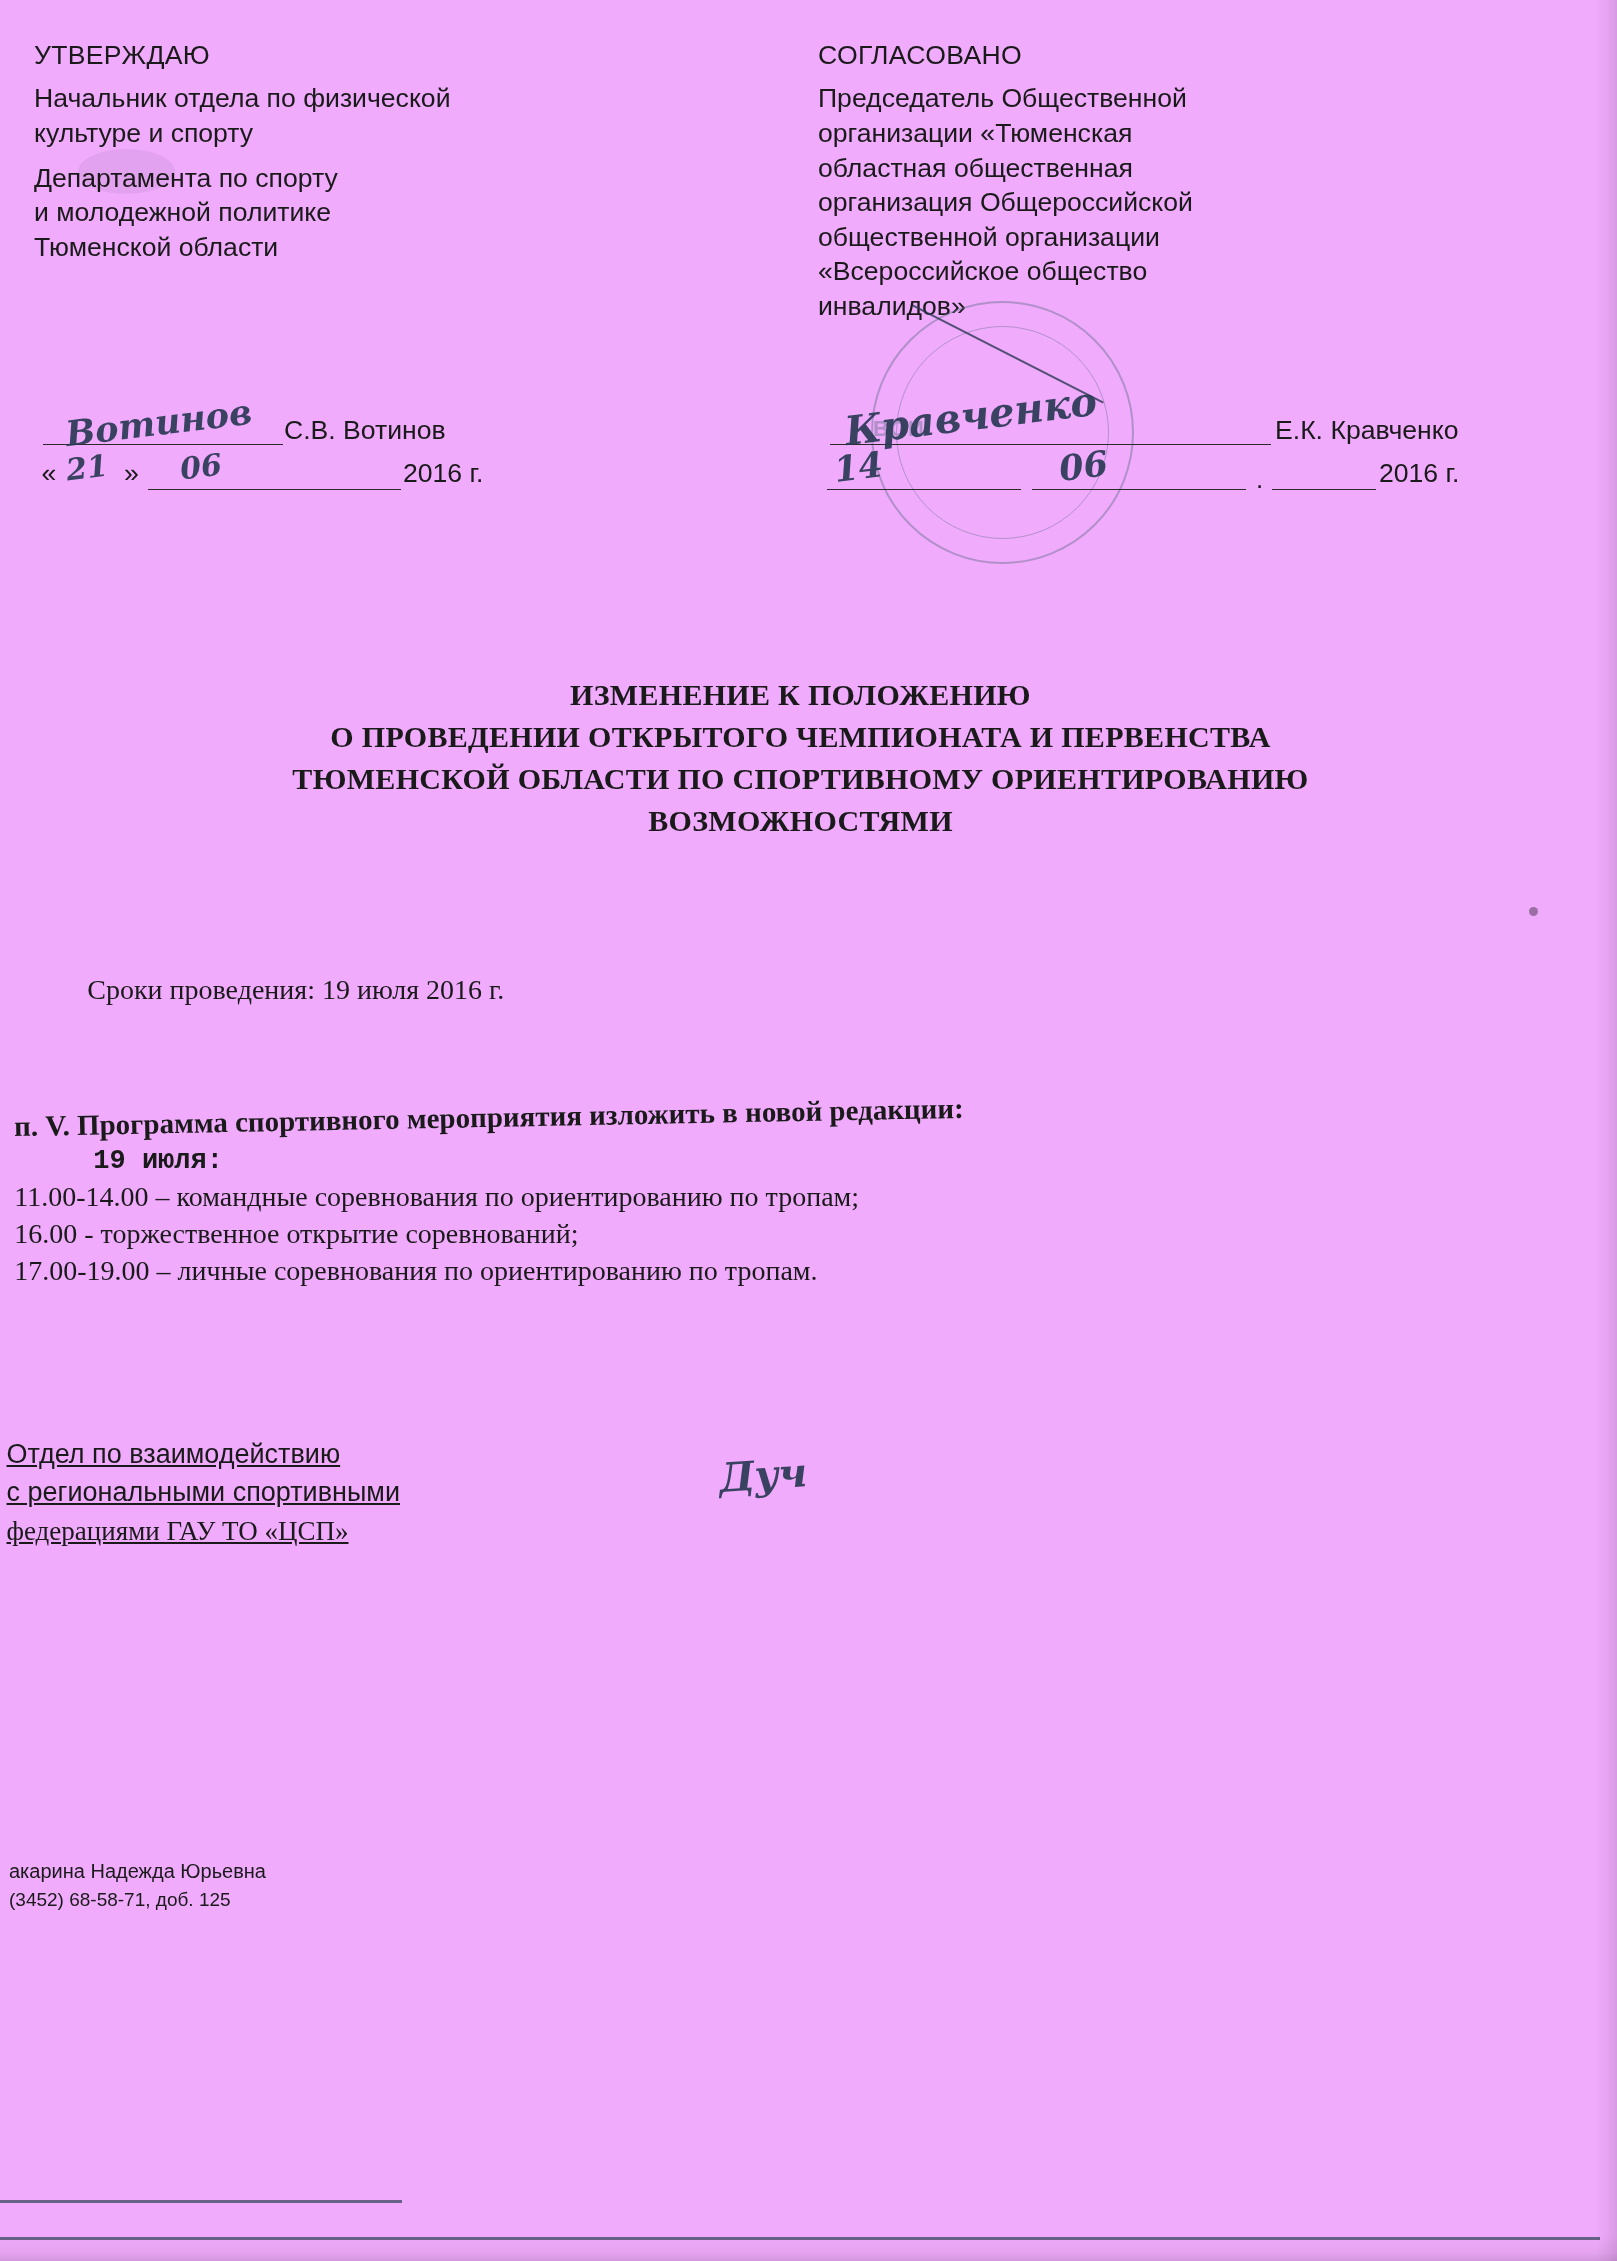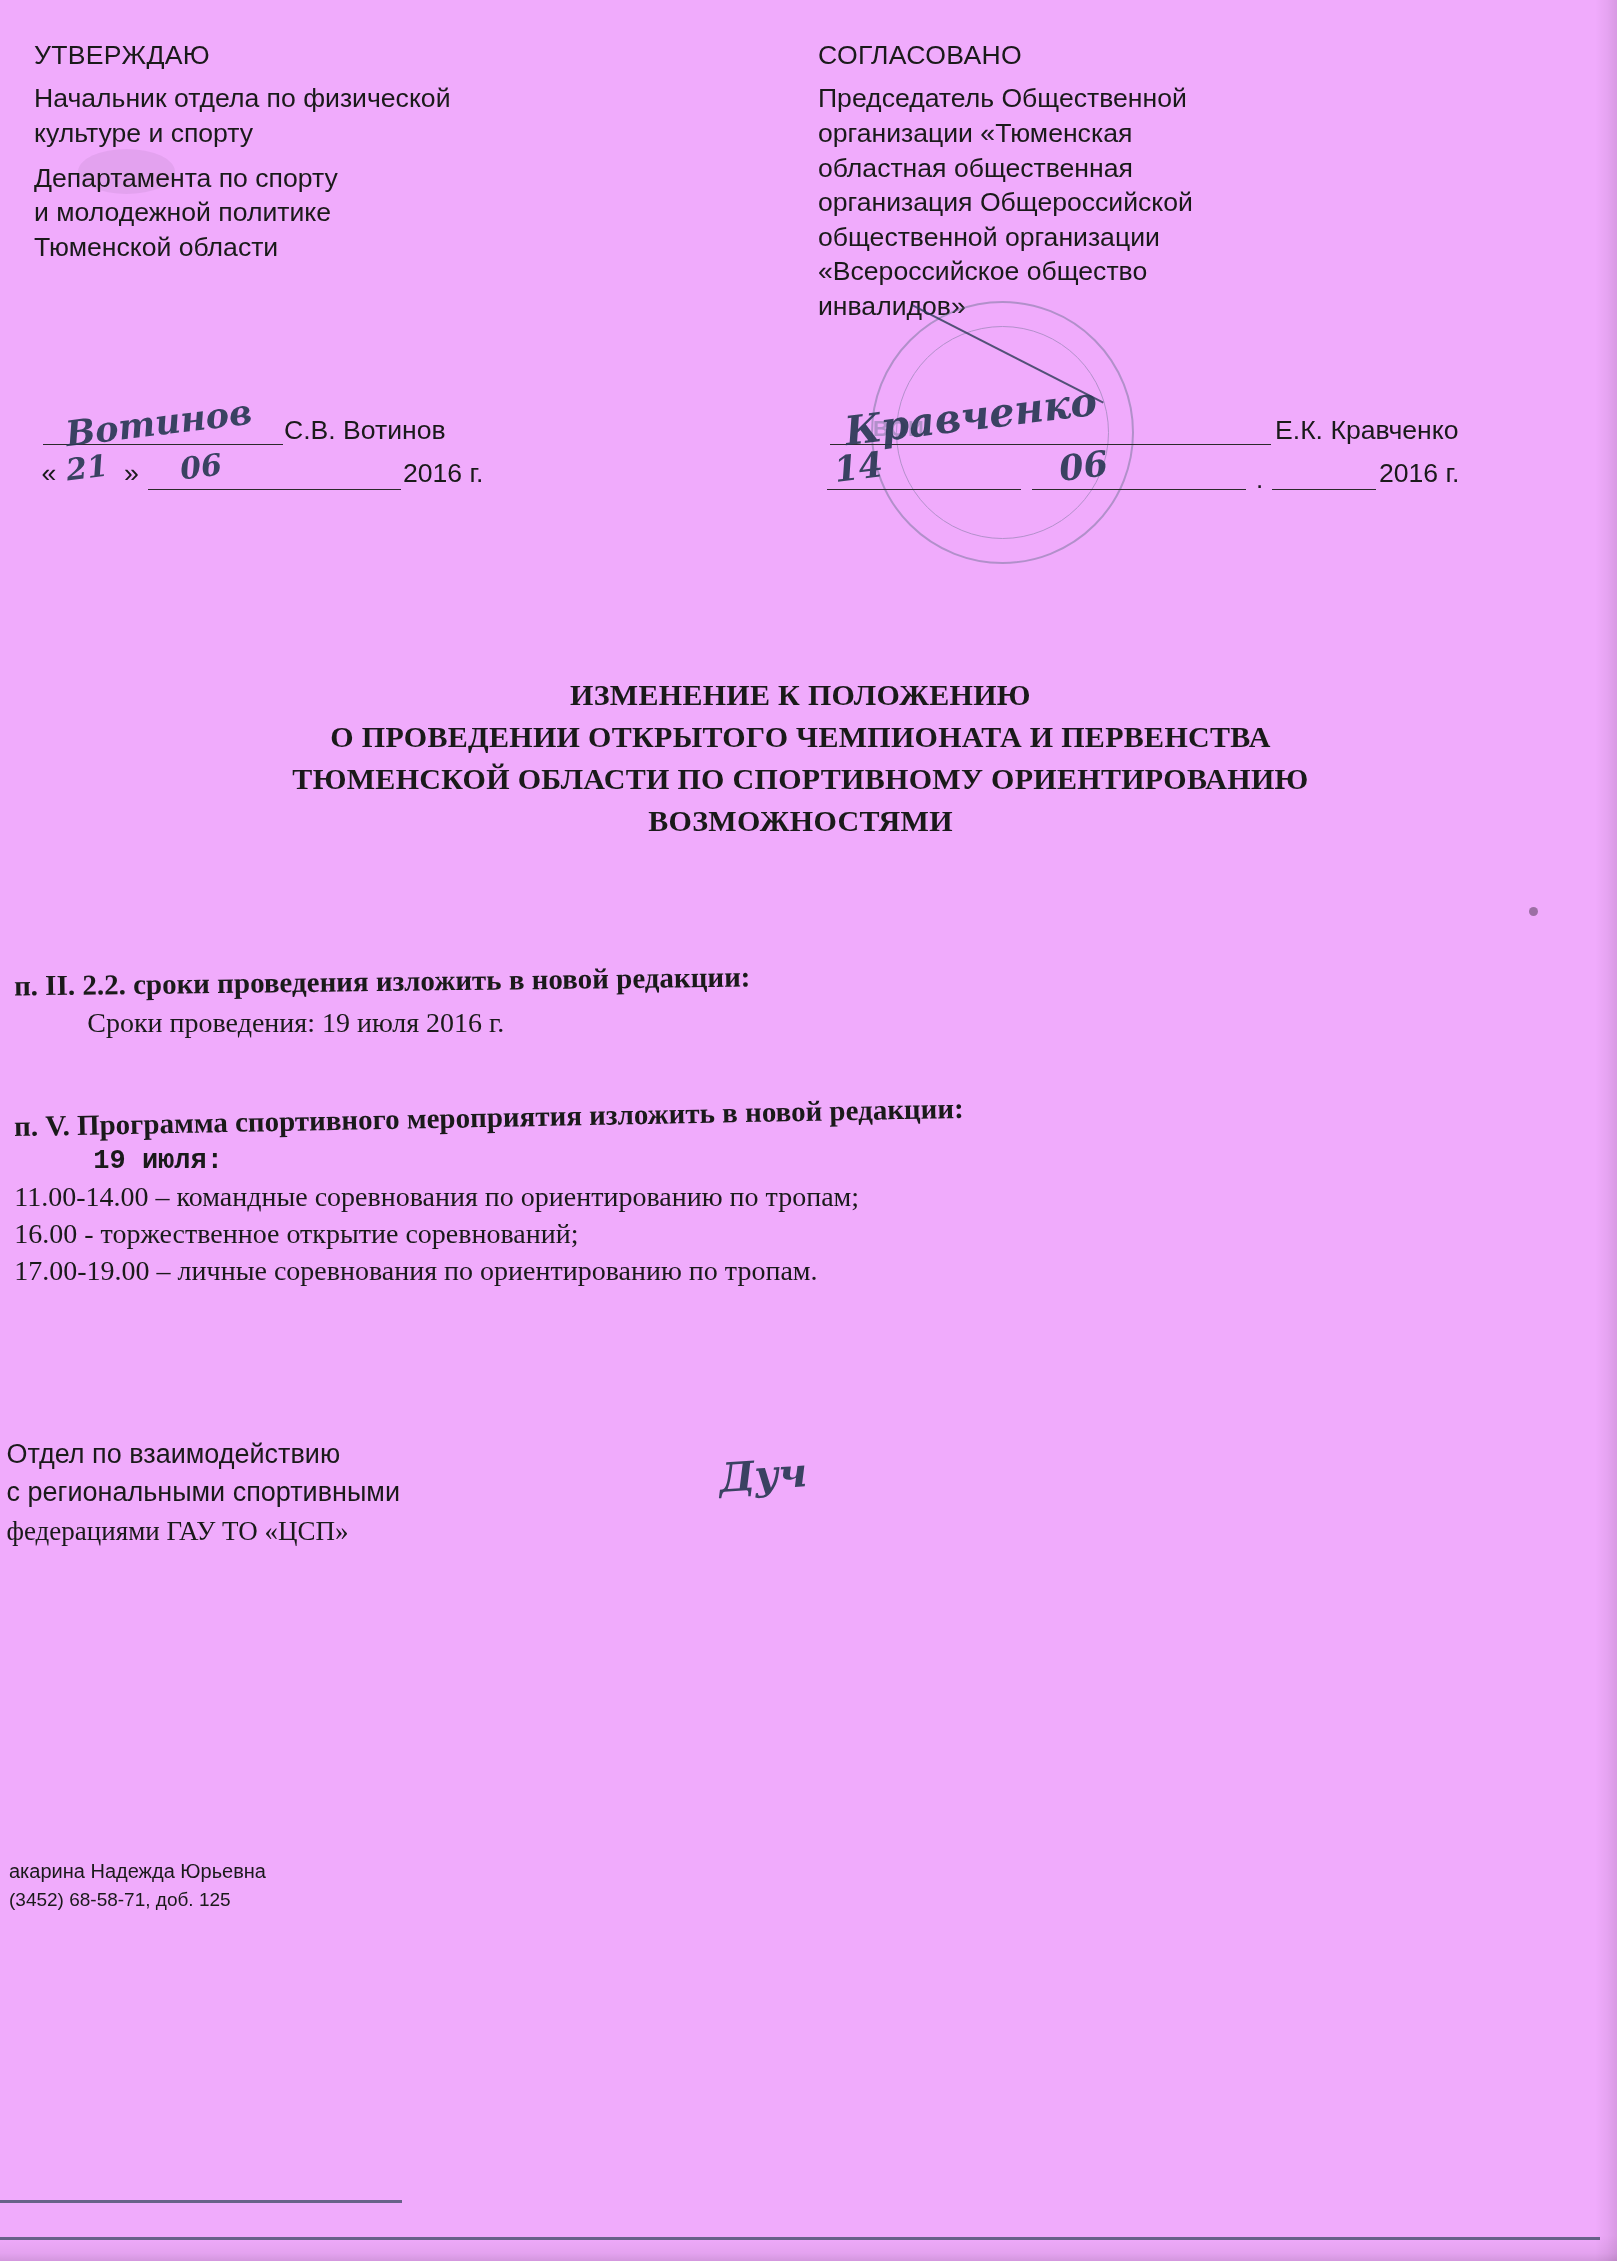--- a/index.html
+++ b/index.html
@@ -216,20 +216,21 @@
   .skew2 { display: inline-block; transform: rotate(-1.1deg); }
 
   
   .dept {
     position: absolute;
     left: 6.5px;
     top: 1435px;
     font-size: 27px;
     line-height: 1.42;
     font-family: "Liberation Sans", sans-serif;
+    text-decoration: underline;
   }
   .dept .l2 { font-family: "Liberation Serif", serif; }
 
   .dept-sign {
     position: absolute;
     left: 719px;
     top: 1451px;
   }
 
   
@@ -314,21 +315,20 @@
     </div>
 
     <div class="doc-title">
       <div>ИЗМЕНЕНИЕ К ПОЛОЖЕНИЮ</div>
       <div>О ПРОВЕДЕНИИ ОТКРЫТОГО ЧЕМПИОНАТА И ПЕРВЕНСТВА</div>
       <div>ТЮМЕНСКОЙ ОБЛАСТИ ПО СПОРТИВНОМУ ОРИЕНТИРОВАНИЮ</div>
       <div>ВОЗМОЖНОСТЯМИ</div>
     </div>
 
     <div class="sec" style="top:965px;">
-      <div class="sec-head"><span class="skew1">п. II. 2.2. сроки проведения изложить в новой  редакции:</span></div>
       <div class="sec-sub">Сроки проведения: 19 июля 2016 г.</div>
     </div>
 
     <div class="sec" style="top:1101px;">
       <div class="sec-head"><span class="skew2">п. V. Программа спортивного мероприятия изложить в новой редакции:</span></div>
       <div class="prog-day">19 июля:</div>
       <div class="prog-item">11.00-14.00 – командные соревнования по ориентированию по тропам;</div>
       <div class="prog-item">16.00 - торжественное открытие соревнований;</div>
       <div class="prog-item">17.00-19.00 – личные соревнования по ориентированию по тропам.</div>
     </div>

